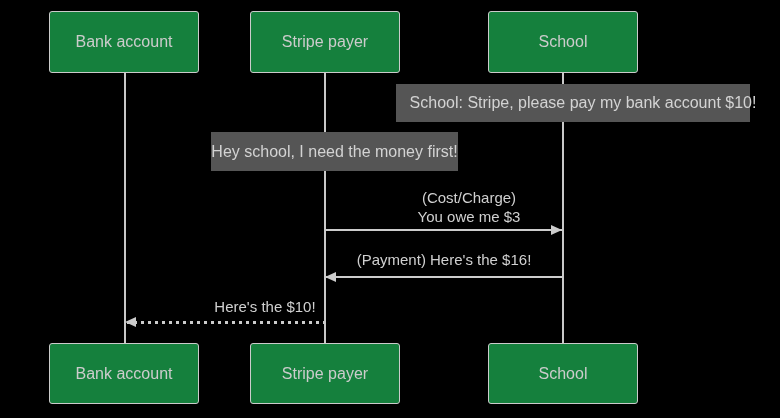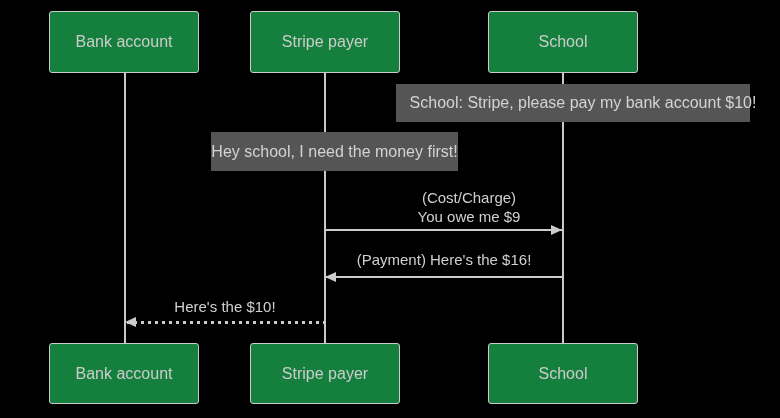--- a/index.html
+++ b/index.html
@@ -61,21 +61,21 @@
 
   .msg-text {
     position: absolute;
     color: #d0d0d0;
     font-size: 15px;
     text-align: center;
     z-index: 2;
   }
   .msg1-text { left: 325px; top: 188px; width: 288px; line-height: 19px; }
   .msg2-text { left: 325px; top: 251px; width: 238px; }
-  .msg3-text { left: 125px; top: 298px; width: 200px; }
+  .msg3-text { left: 125px; top: 298px; width: 200px; padding-left: 40px; }
 
   .msg-line {
     position: absolute;
     height: 2px;
     background: #cccccc;
     z-index: 2;
   }
   .msg1-line { left: 325px; top: 229px; width: 238px; }
   .msg2-line { left: 325px; top: 276px; width: 238px; }
   .msg3-line {
@@ -119,21 +119,21 @@
 
   <div class="note note-1">
     <span>School: Stripe, please pay my bank account $10!</span>
   </div>
   <div class="note note-2">
     <span>Hey school, I need the money first!</span>
   </div>
 
   <div class="msg-text msg1-text">
     <div>(Cost/Charge)</div>
-    <div>You owe me $9</div>
+    <div>You owe me $3</div>
   </div>
   <div class="msg-line msg1-line"></div>
   <div class="arrowhead head-right msg1-head"></div>
 
   <div class="msg-text msg2-text">(Payment) Here's the $16!</div>
   <div class="msg-line msg2-line"></div>
   <div class="arrowhead head-left msg2-head"></div>
 
   <div class="msg-text msg3-text">Here's the $10!</div>
   <div class="msg-line msg3-line"></div>

